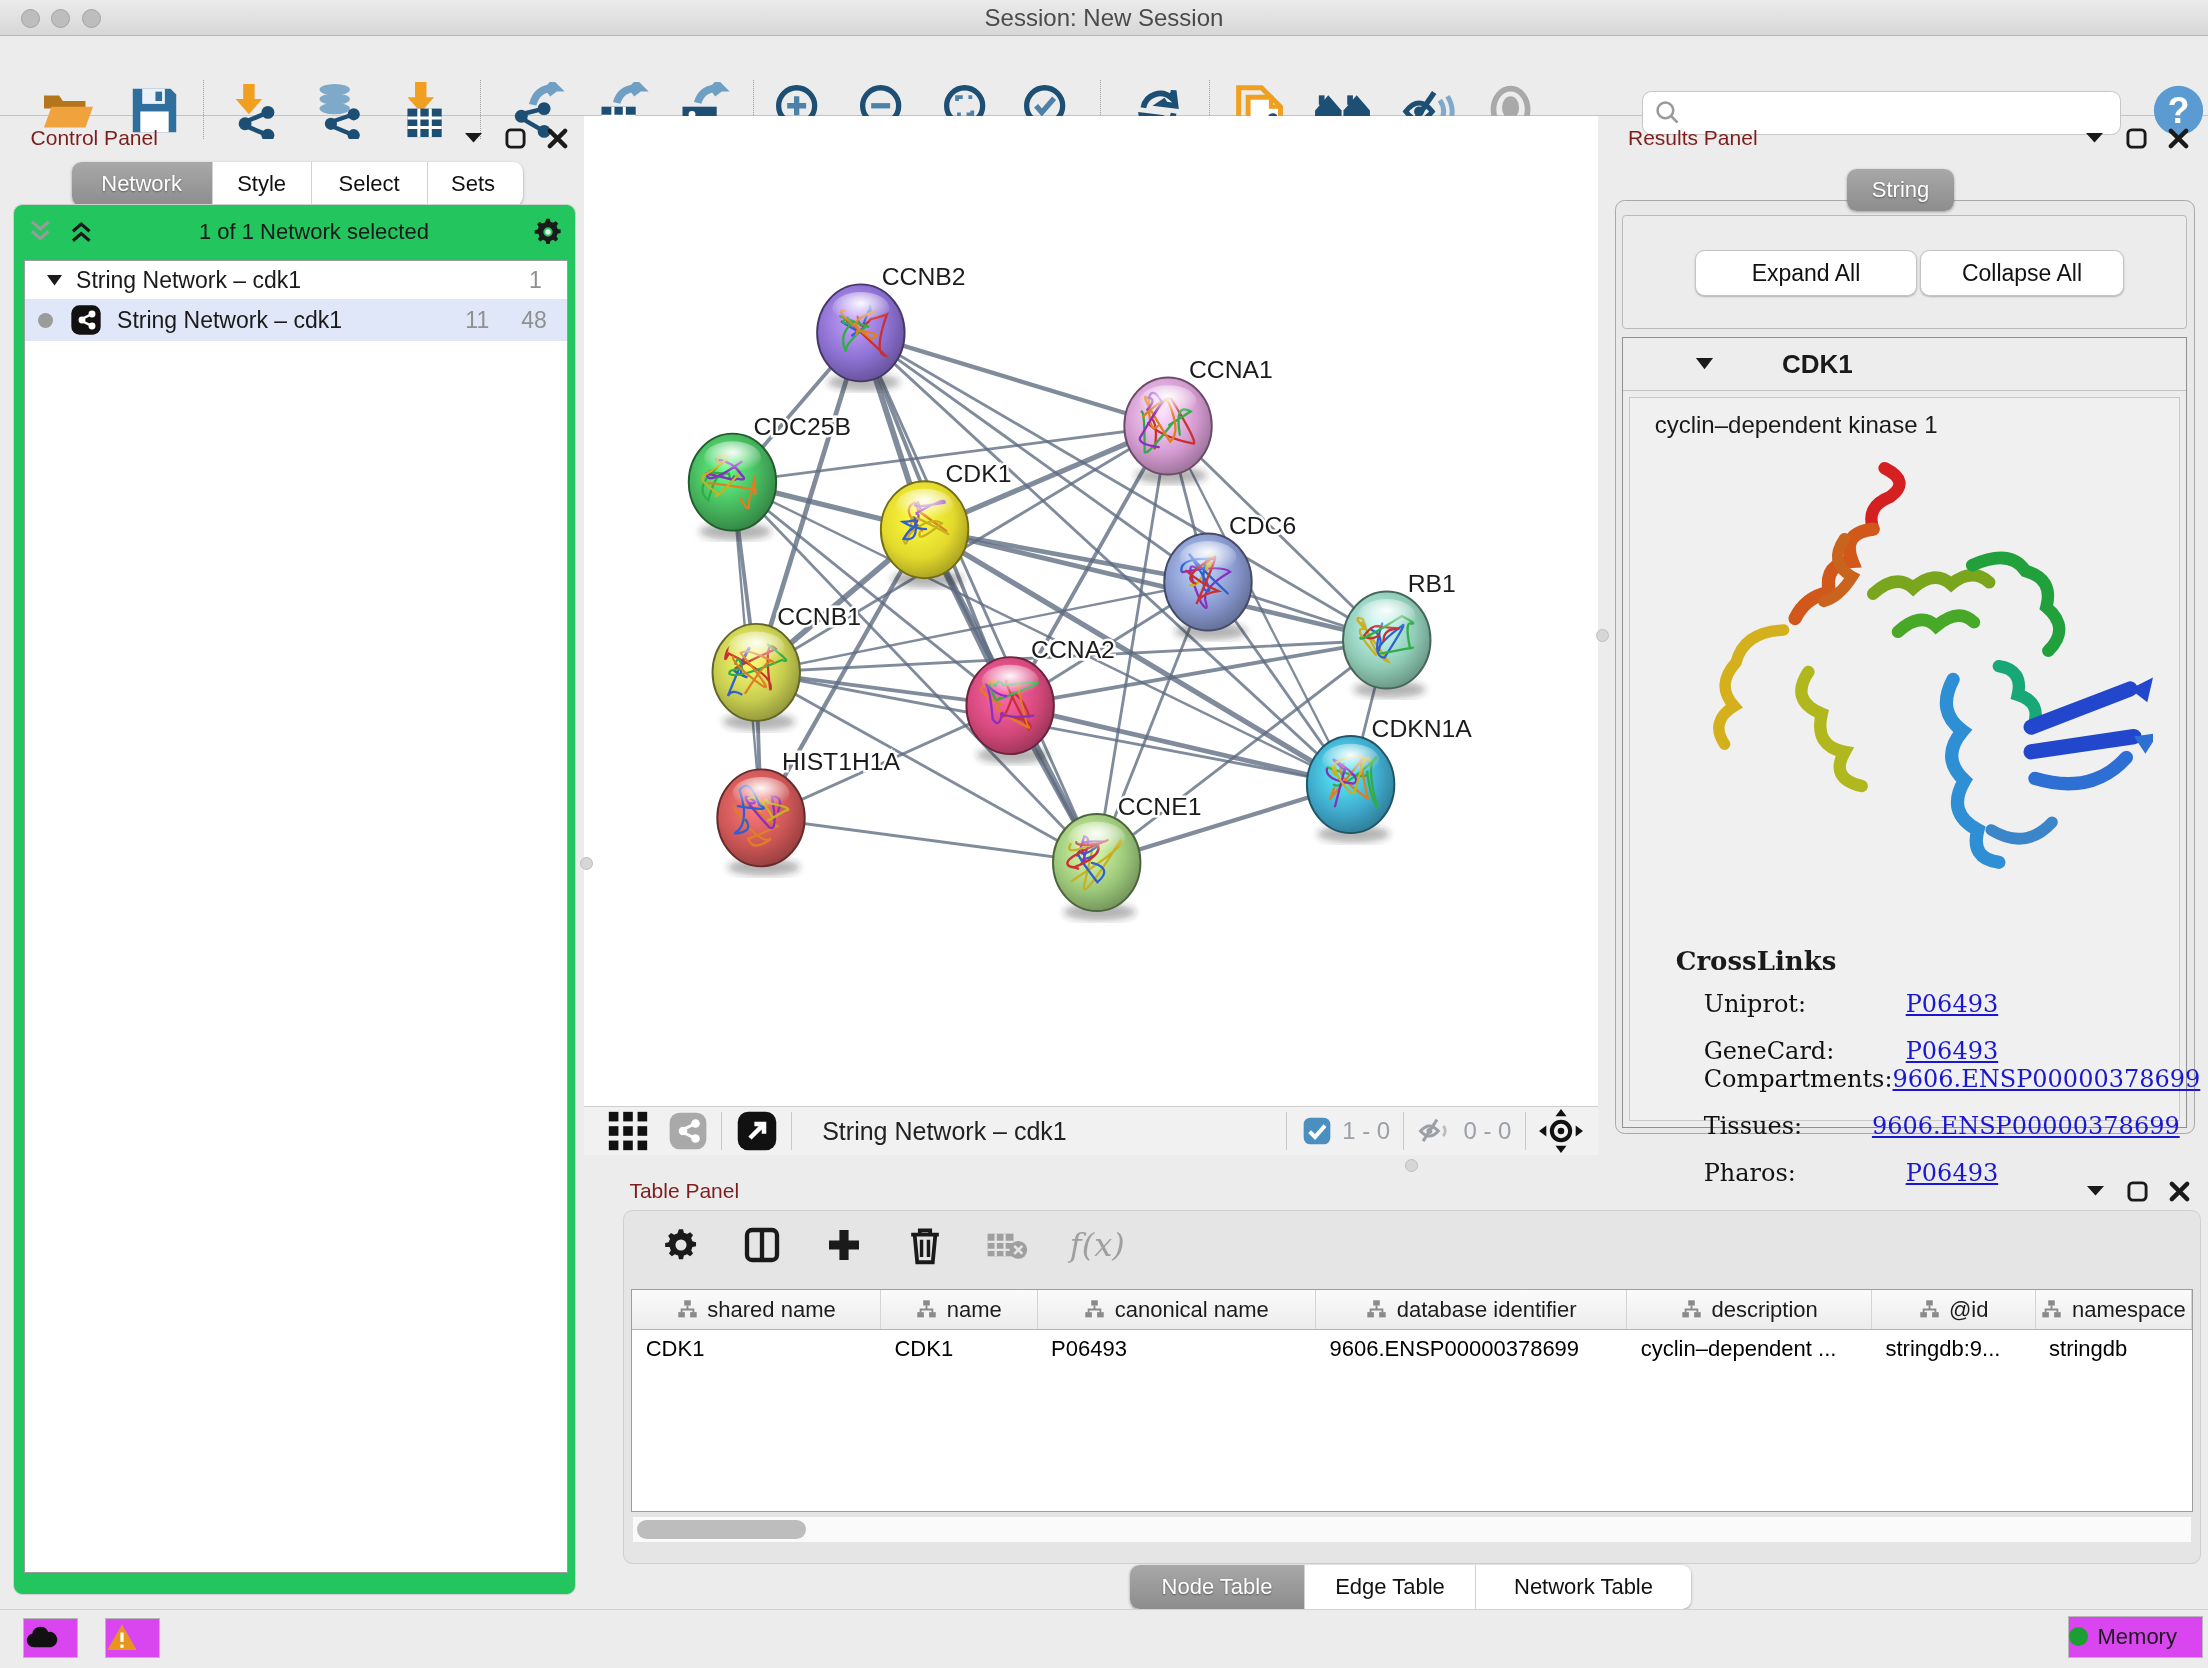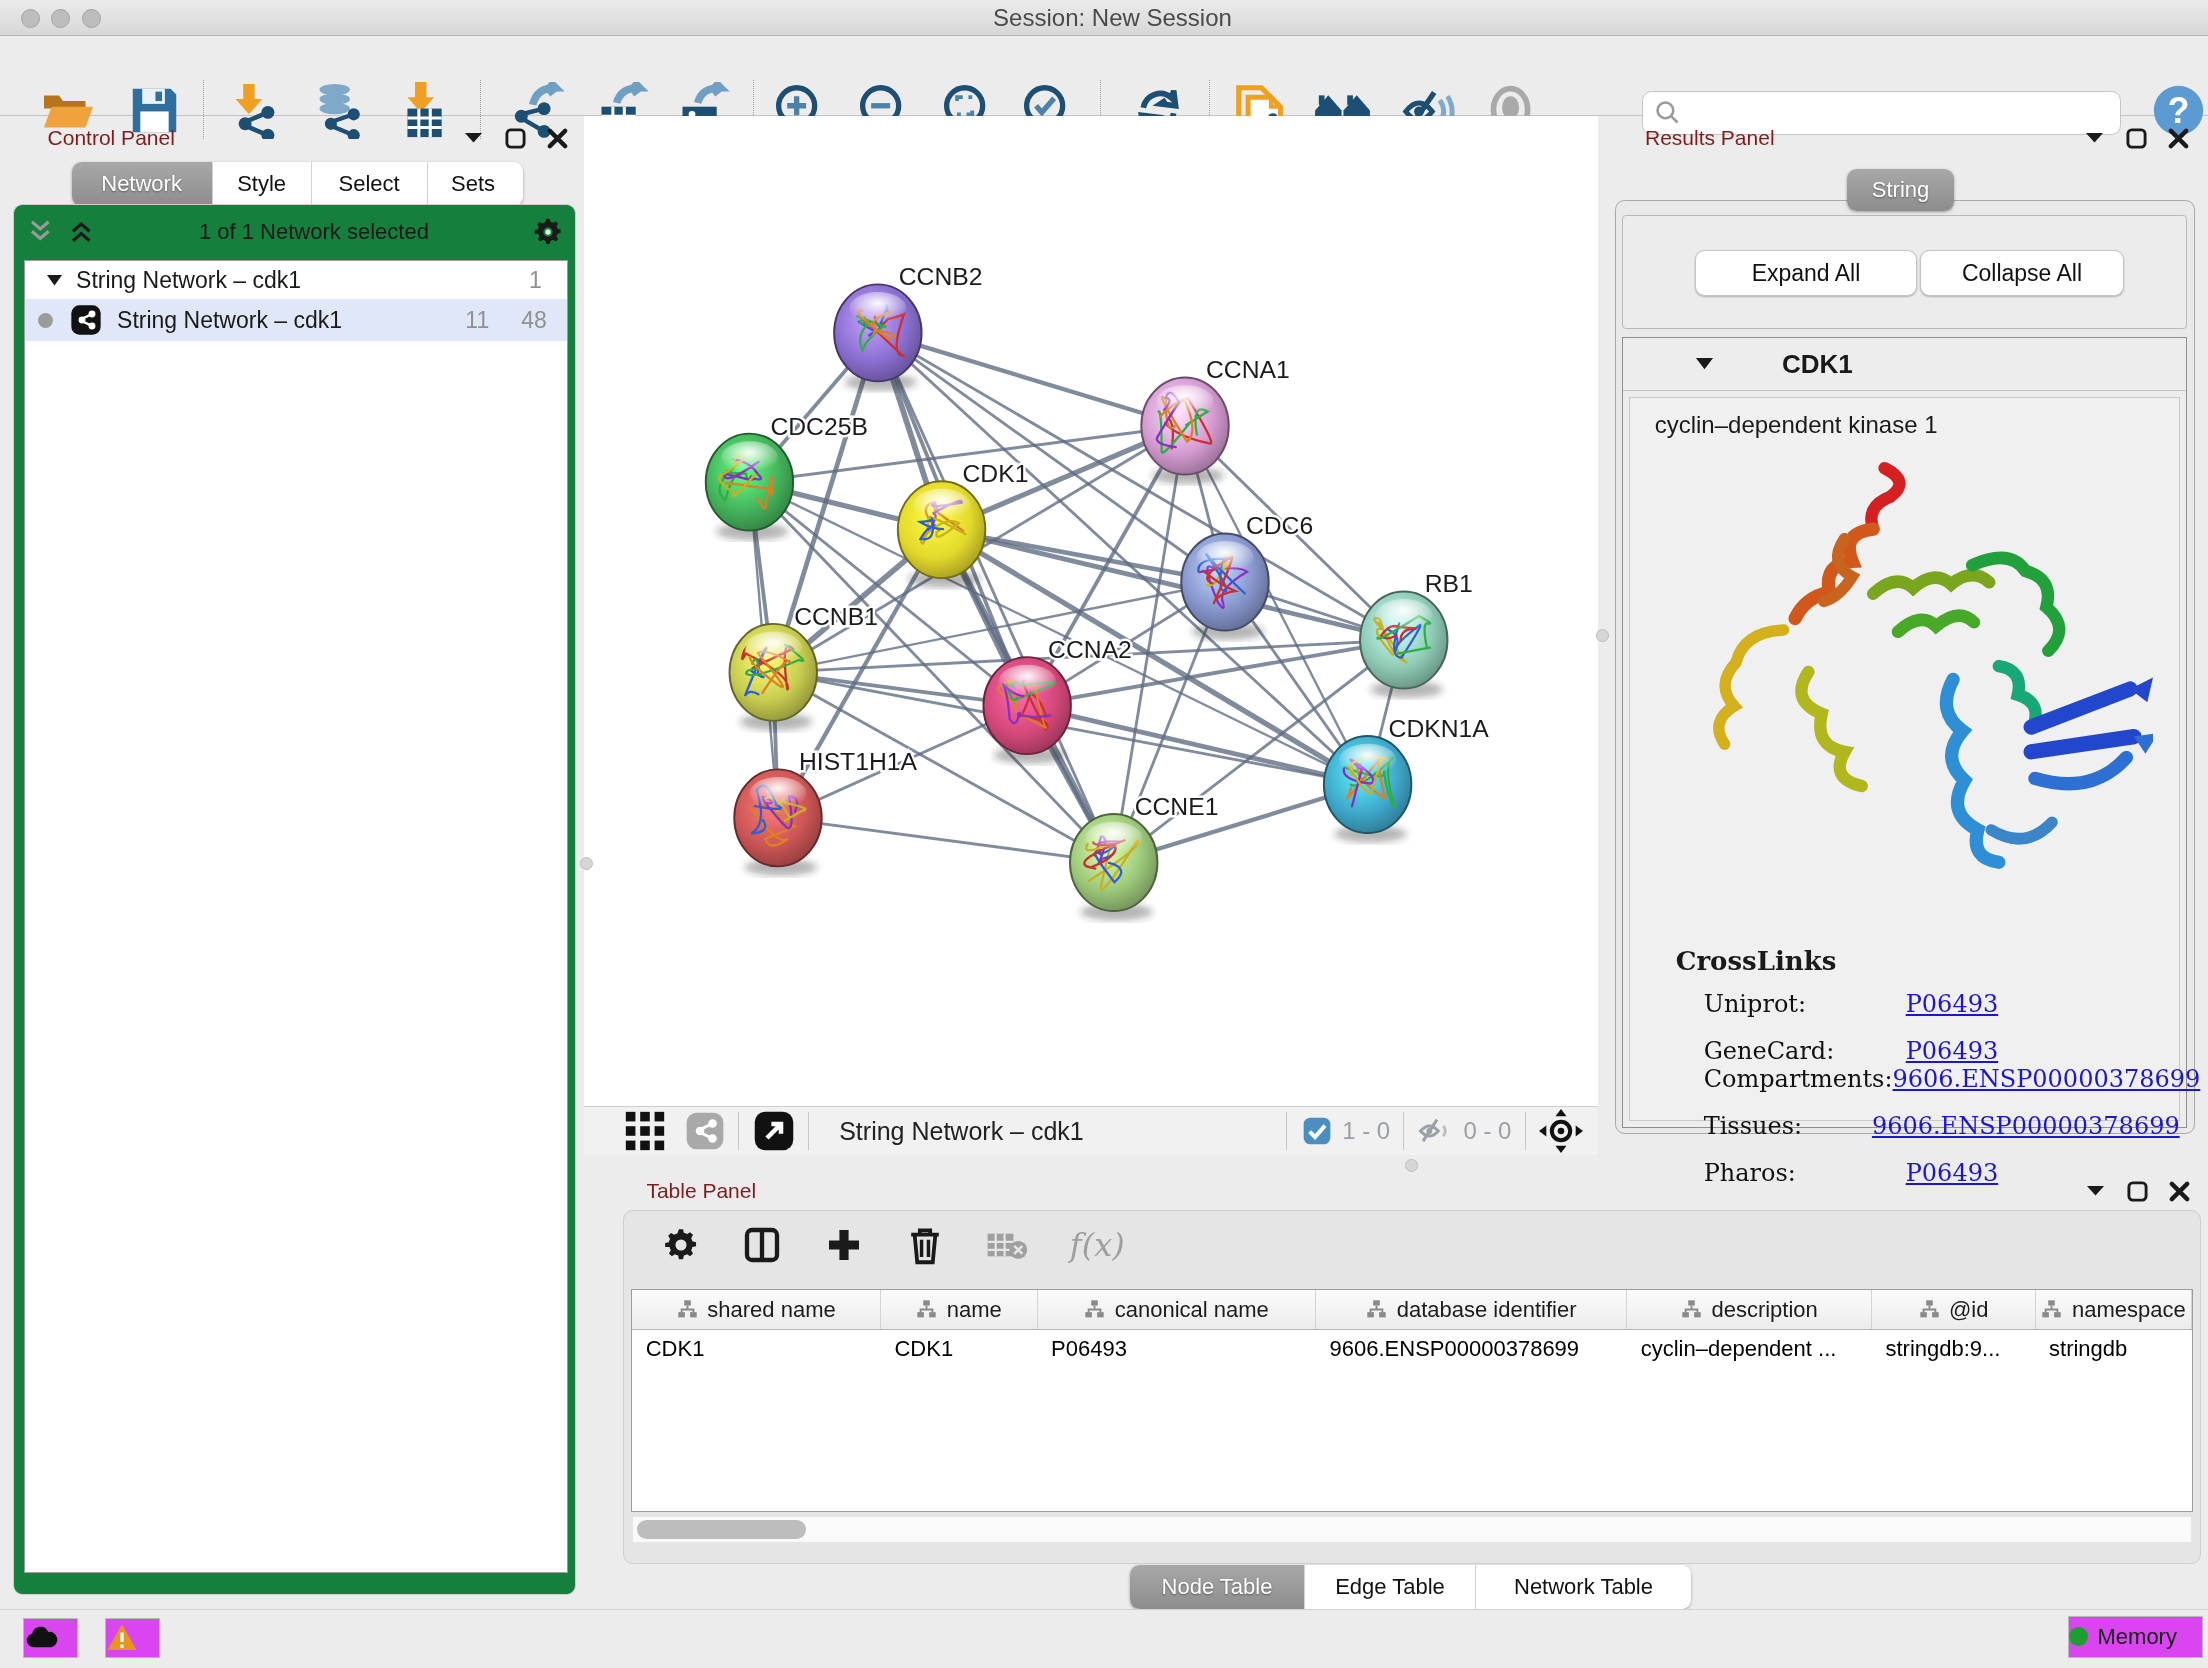--- a/index.html
+++ b/index.html
@@ -1,18 +1,18 @@
 <!DOCTYPE html>
 <html style="font-size:15px"><head>
 <meta charset="utf-8">
 <style>
   * { margin:0; padding:0; box-sizing:border-box; }
   html,body { width:2208px; height:1668px; overflow:hidden; }
   body { font-family:"Liberation Sans", sans-serif; background:#ececec; position:relative; color:#1a1a1a; }
-  .abs { position:absolute;padding-left:17px; }
+  .abs { position:absolute; }
 
   
   .titlebar { left:0; top:0; width:2208px; height:36px;
     background:linear-gradient(#ebebeb,#d7d7d7); border-bottom:1px solid #b3b3b3;
     display:flex; align-items:center; justify-content:center; }
   .titlebar .title { font-size:24px; color:#4a4a4a; }
   .tl { position:absolute; top:8.6px; width:19px; height:19px; border-radius:50%;
     background:#bdbdbd; border:1px solid #a3a3a3; }
 
   .toolbar { left:0; top:36px; width:2208px; height:80px; background:#ececec;
@@ -275,21 +275,21 @@
           <path d="M3 3 L19 19 M19 3 L3 19" stroke="#1a1a1a" stroke-width="4.5" stroke-linecap="round"></path>
         </svg>
     </span>
   </div>
   <div class="seg" style="position:absolute; left:64px; top:42px; width:451px;">
     <span class="tab sel" style="width:141px">Network</span>
     <span class="tab" style="width:99px">Style</span>
     <span class="tab" style="width:116px">Select</span>
     <span class="tab" style="width:91px">Sets</span>
   </div>
-  <div class="innerbox" style="position:absolute; left:5.7px; top:84px; width:563px; height:1391px; background:#15803d;">
+  <div class="innerbox" style="position:absolute; left:5.7px; top:84px; width:563px; height:1391px; background:#22c55e;">
     <div style="display:flex; align-items:center; height:53px; padding:0 11.4px;">
       <svg width="28.5" height="28.5" viewBox="0 0 24 24">
           <path d="M5 4 l7 6 7-6 M5 12 l7 6 7-6" fill="none" stroke="#9a9a9a" stroke-width="2.6"></path>
         </svg>
       <svg width="28.5" height="28.5" viewBox="0 0 24 24" style="margin-left:13.3px">
           <path d="M5 20 l7-6 7 6 M5 12 l7-6 7 6" fill="none" stroke="#1a1a1a" stroke-width="2.6"></path>
         </svg>
       <span style="flex:1; text-align:center; font-size:22px;">1 of 1 Network selected</span>
       <svg width="32" height="32" viewBox="0 0 24 24">
           <path fill="#1a1a1a" d="M12 8.5 a3.5 3.5 0 1 0 0 7 a3.5 3.5 0 0 0 0-7z M10.7 2 h2.6 l.5 2.3 a8 8 0 0 1 2 .8 l2-1.2 1.8 1.8 -1.2 2 a8 8 0 0 1 .8 2 l2.3.5 v2.6 l-2.3.5 a8 8 0 0 1 -.8 2 l1.2 2 -1.8 1.8 -2-1.2 a8 8 0 0 1 -2 .8 l-.5 2.3 h-2.6 l-.5-2.3 a8 8 0 0 1 -2-.8 l-2 1.2 -1.8-1.8 1.2-2 a8 8 0 0 1 -.8-2 L2 13.3 v-2.6 l2.3-.5 a8 8 0 0 1 .8-2 l-1.2-2 L5.7 4.4 l2 1.2 a8 8 0 0 1 2-.8z"></path>

